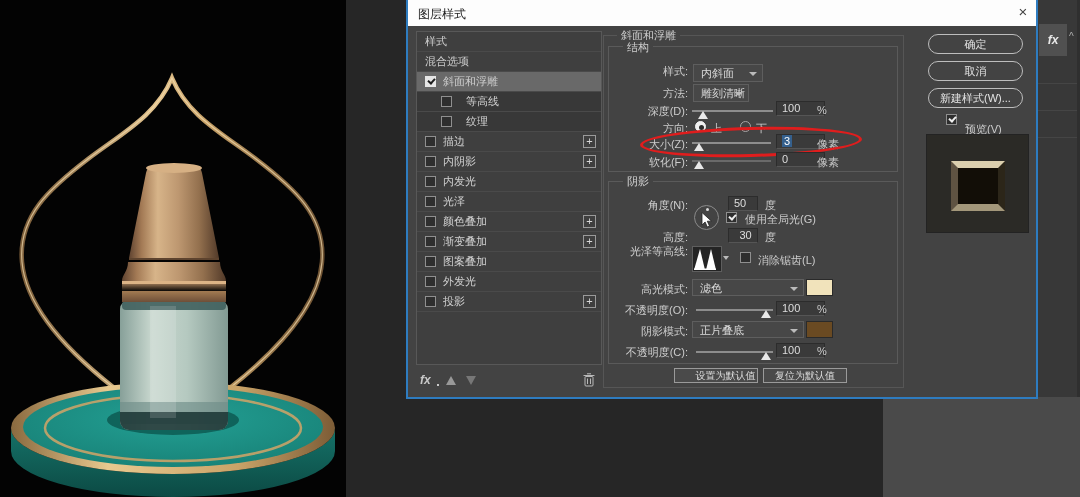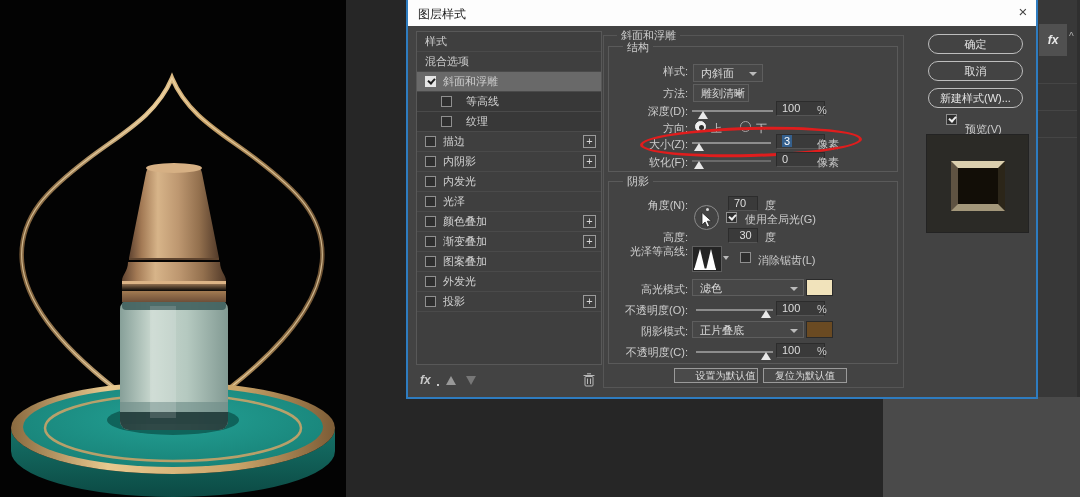--- a/index.html
+++ b/index.html
@@ -322,21 +322,21 @@
   <span class="slbl" style="top:155px;">软化(F):</span>
   <div class="track dim" style="left:284px; top:160px; width:79px;"></div>
   <div class="thumb" style="left:286px; top:161px;"></div>
   <div class="valbox" style="left:368px; top:152px;">0</div>
   <span class="unit" style="left:409px; top:155px;">像素</span>
 
   <div class="fs" id="fs-shading"></div>
   <span class="legend" style="left:215px; top:174px;">阴影</span>
 
   <span class="slbl" style="top:198px;">角度(N):</span>
-  <div class="valbox" style="left:320px; top:196px; width:30px;">70</div>
+  <div class="valbox" style="left:320px; top:196px; width:30px;">50</div>
   <span class="unit" style="left:357px; top:198px;">度</span>
 
   <div class="dial">
     <span class="dot"></span>
     <svg width="12" height="16" viewBox="0 0 11 16">
       <path d="M0.5,0.5 L0.5,13 L3.6,10 L5.8,15 L8,14 L5.8,9.2 L10,9.2 Z" fill="#ffffff" stroke="#222" stroke-width="0.8"></path>
     </svg>
   </div>
   <span class="cb dark checked" style="position:absolute; left:318px; top:212px; margin:0;"></span>
   <span class="unit" style="left:337px; top:212px;">使用全局光(G)</span>

